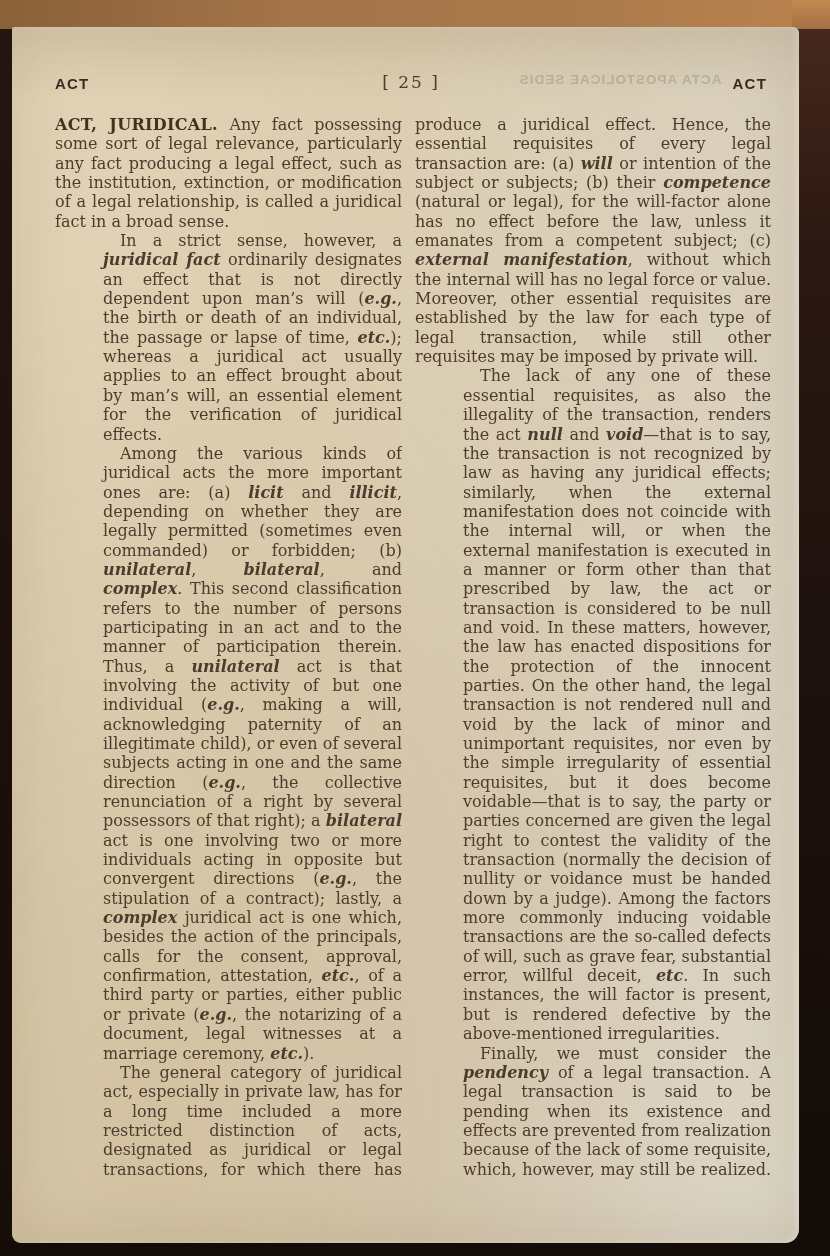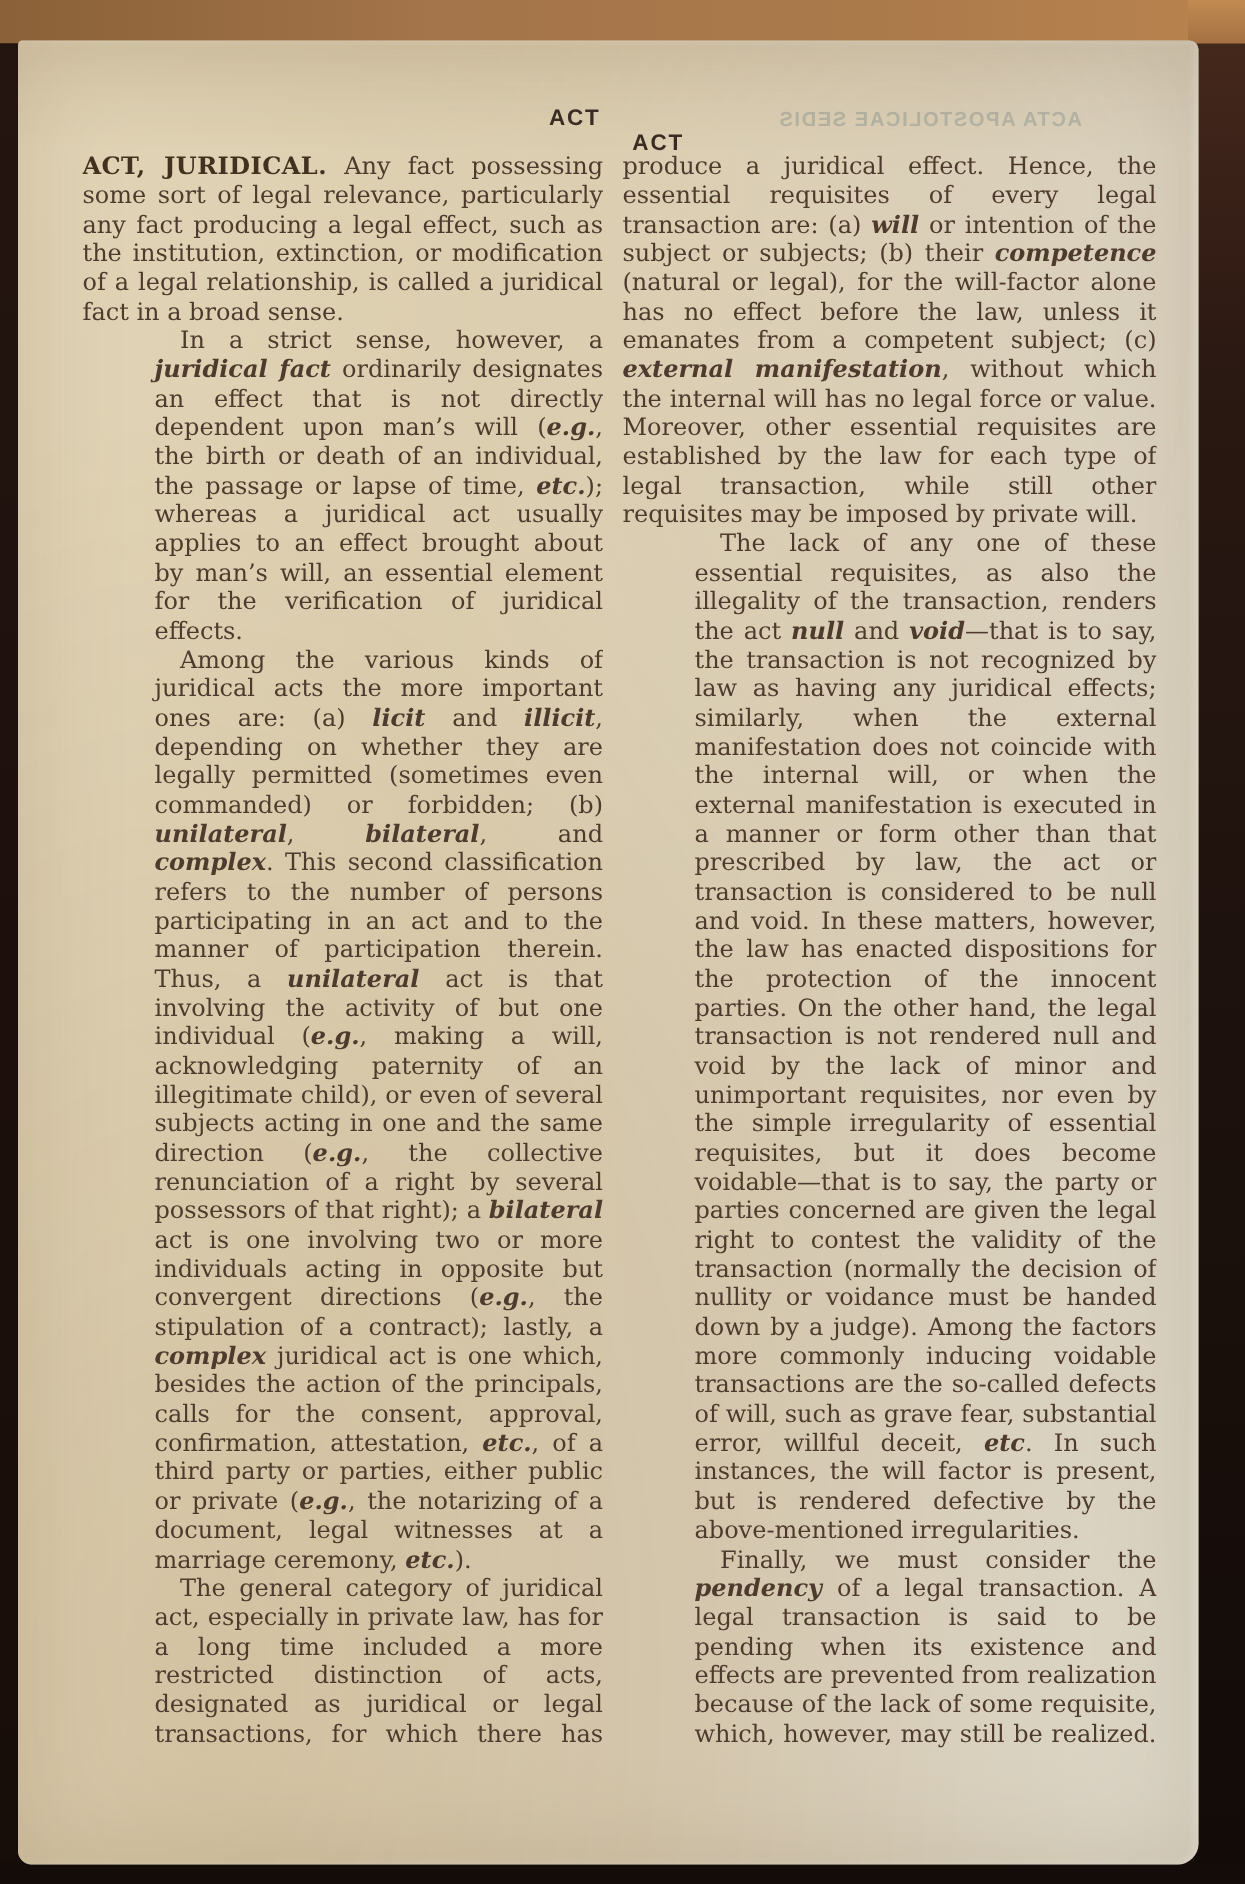--- a/index.html
+++ b/index.html
@@ -40,42 +40,42 @@
     position:absolute;left:12px;top:27px;width:787px;height:1216px;
     border-radius:3px 6px 14px 9px;pointer-events:none;
     background:
       radial-gradient(ellipse at 75% 12%, rgba(255,255,255,.10), transparent 45%),
       radial-gradient(ellipse at 15% 90%, rgba(130,95,55,.10), transparent 55%),
       linear-gradient(180deg, rgba(120,90,55,.08) 0%, rgba(120,90,55,0) 6%);
   }
   
   .running-head{
     position:absolute;left:55px;top:70px;width:712px;height:22px;
-    display:flex;align-items:center;flex-direction:column;
+    display:flex;align-items:flex-end;
   }
   .rh-side{
     width:90px;
     font-family:"Liberation Sans","DejaVu Sans",sans-serif;
     font-weight:700;font-size:15px;letter-spacing:1.2px;color:#3a2c22;
   }
   .rh-side.right{text-align:right;}
   .rh-center{
     flex:1;text-align:center;font-size:17px;color:#4c3a2d;letter-spacing:2px;
   }
   .bleed-through{
     position:absolute;left:500px;top:72px;width:240px;
     transform:scaleX(-1);
     font-family:"Liberation Sans","DejaVu Sans",sans-serif;
     font-weight:700;font-size:13.5px;letter-spacing:1px;
     color:rgba(95,115,120,.30);text-align:center;
     filter:blur(.4px);
   }
   
   .columns{
-    position:absolute;left:55px;top:101px;width:716px;height:1066px;
+    position:absolute;left:55px;top:115px;width:716px;height:1066px;
     display:flex;overflow:hidden;justify-content:flex-end;
   }
   .col{
     text-align:justify;color:#4e3b2d;
     font-size:16px;line-height:19.35px;
     overflow:hidden;
   }
   .col.left{width:347px;margin-right:13px;}
   .col.right{width:356px;}
   .col p{margin:0;padding:0;}
@@ -92,20 +92,21 @@
 <div class="shadow-left"></div>
 <div class="shadow-bottom"></div>
 
 <div class="paper"></div>
 <div class="paper-sheen"></div>
 
 <div class="bleed-through">ACTA APOSTOLICAE SEDIS</div>
 
 <div class="running-head">
   <span class="rh-side left">ACT</span>
+  <span class="rh-center">[ 25 ]</span>
   <span class="rh-side right">ACT</span>
 </div>
 
 <div class="columns">
   <div class="col left">
       <p class=""><b>ACT, JURIDICAL.</b><span> Any fact possessing some sort of legal relevance, particularly any fact producing a legal effect, such as the institution, extinction, or modification of a legal relationship, is called a juridical fact in a broad sense.</span></p>
       <p class="indent"><span>In a strict sense, however, a </span><i>juridical fact</i><span> ordinarily designates an effect that is not directly dependent upon man’s will (</span><i>e.g.</i><span>, the birth or death of an individual, the passage or lapse of time, </span><i>etc.</i><span>); whereas a juridical act usually applies to an effect brought about by man’s will, an essential element for the verification of juridical effects.</span></p>
       <p class="indent"><span>Among the various kinds of juridical acts the more important ones are: (a) </span><i>licit</i><span> and </span><i>illicit</i><span>, depending on whether they are legally permitted (sometimes even commanded) or forbidden; (b) </span><i>unilateral</i><span>, </span><i>bilateral</i><span>, and </span><i>complex</i><span>. This second classification refers to the number of persons participating in an act and to the manner of participation therein. Thus, a </span><i>unilateral</i><span> act is that involving the activity of but one individual (</span><i>e.g.</i><span>, making a will, acknowledging paternity of an illegitimate child), or even of several subjects acting in one and the same direction (</span><i>e.g.</i><span>, the collective renunciation of a right by several possessors of that right); a </span><i>bilateral</i><span> act is one involving two or more individuals acting in opposite but convergent directions (</span><i>e.g.</i><span>, the stipulation of a contract); lastly, a </span><i>complex</i><span> juridical act is one which, besides the action of the principals, calls for the consent, approval, confirmation, attestation, </span><i>etc.</i><span>, of a third party or parties, either public or private (</span><i>e.g.</i><span>, the notarizing of a document, legal witnesses at a marriage ceremony, </span><i>etc.</i><span>).</span></p>
       <p class="indent"><span>The general category of juridical act, especially in private law, has for a long time included a more restricted distinction of acts, designated as juridical or legal transactions, for which there has been formulated a body of general principles applicable to all types of similar acts and constituting a </span><i>general doctrine of legal transactions</i><span>.</span></p>
       <p class="indent"><span>By legal transaction is ordinarily understood a juridical act consisting in a direct manifestation of intention or will to</span></p>

